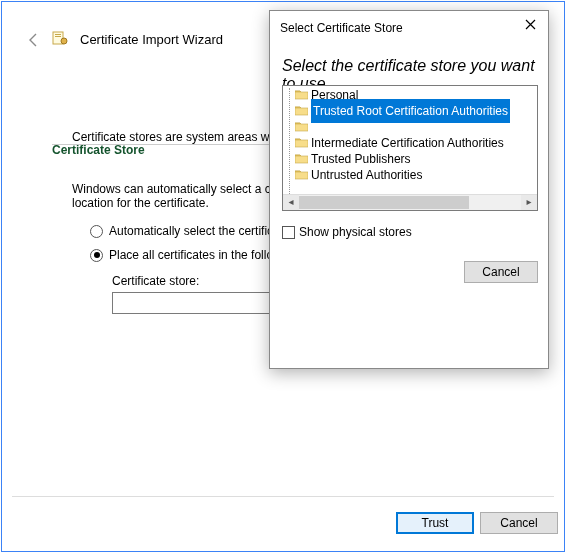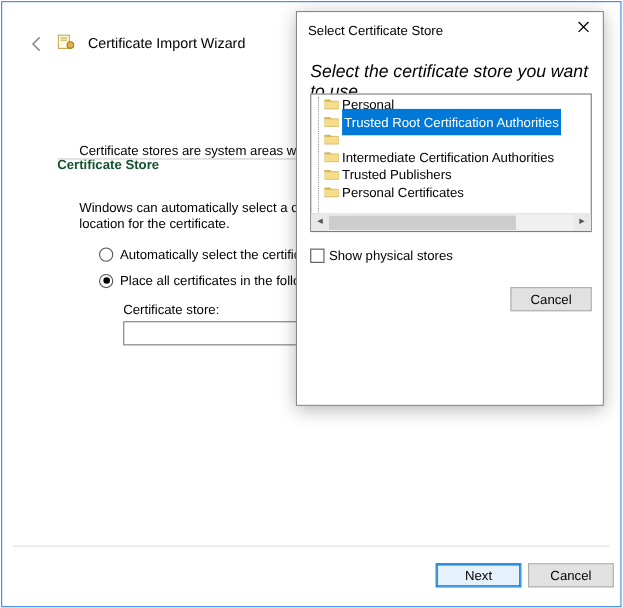--- a/index.html
+++ b/index.html
@@ -275,21 +275,21 @@
       <span class="radio checked"></span>
       <span>Place all certificates in the following store</span>
     </div>
   </div>
 
   <div class="store-label">Certificate store:</div>
   <div class="store-input"></div>
   <div class="browse-btn btn">Browse...</div>
 
   <div class="footer-hr"></div>
-  <div class="next-btn btn primary">Next</div>
+  <div class="next-btn btn primary">Trust</div>
   <div class="cancel-btn-main btn">Cancel</div>
 
   <div class="dialog">
     <div class="dlg-title">Select Certificate Store</div>
     <div class="dlg-close">
       <svg viewBox="0 0 11 11">
           <path d="M1 1 L10 10 M10 1 L1 10" stroke="#000" stroke-width="1.2"></path>
         </svg>
     </div>
     <div class="dlg-instr">Select the certificate store you want to use.</div>
@@ -329,21 +329,21 @@
                 <path d="M0 2 L0 10 L13 10 L13 3 L6 3 L5 2 Z" fill="#f7dd8a" stroke="#c7a84b" stroke-width="0.6"></path>
                 <path d="M0 2 L5 2 L6 3 L0 3 Z" fill="#e8c55a" stroke="#c7a84b" stroke-width="0.6"></path>
               </svg></span>
             <span class="lbl">Trusted Publishers</span>
           </div>
           <div class="tree-item">
             <span class="folder"><svg class="folder-ico" viewBox="0 0 13 11">
                 <path d="M0 2 L0 10 L13 10 L13 3 L6 3 L5 2 Z" fill="#f7dd8a" stroke="#c7a84b" stroke-width="0.6"></path>
                 <path d="M0 2 L5 2 L6 3 L0 3 Z" fill="#e8c55a" stroke="#c7a84b" stroke-width="0.6"></path>
               </svg></span>
-            <span class="lbl">Personal Certificates</span>
+            <span class="lbl">Untrusted Authorities</span>
           </div>
         </div>
       <div class="tree-hscroll">
         <div class="sc-btn">◂</div>
         <div class="sc-track">
           <div class="sc-thumb"></div>
         </div>
         <div class="sc-btn">▸</div>
       </div>
     </div>

